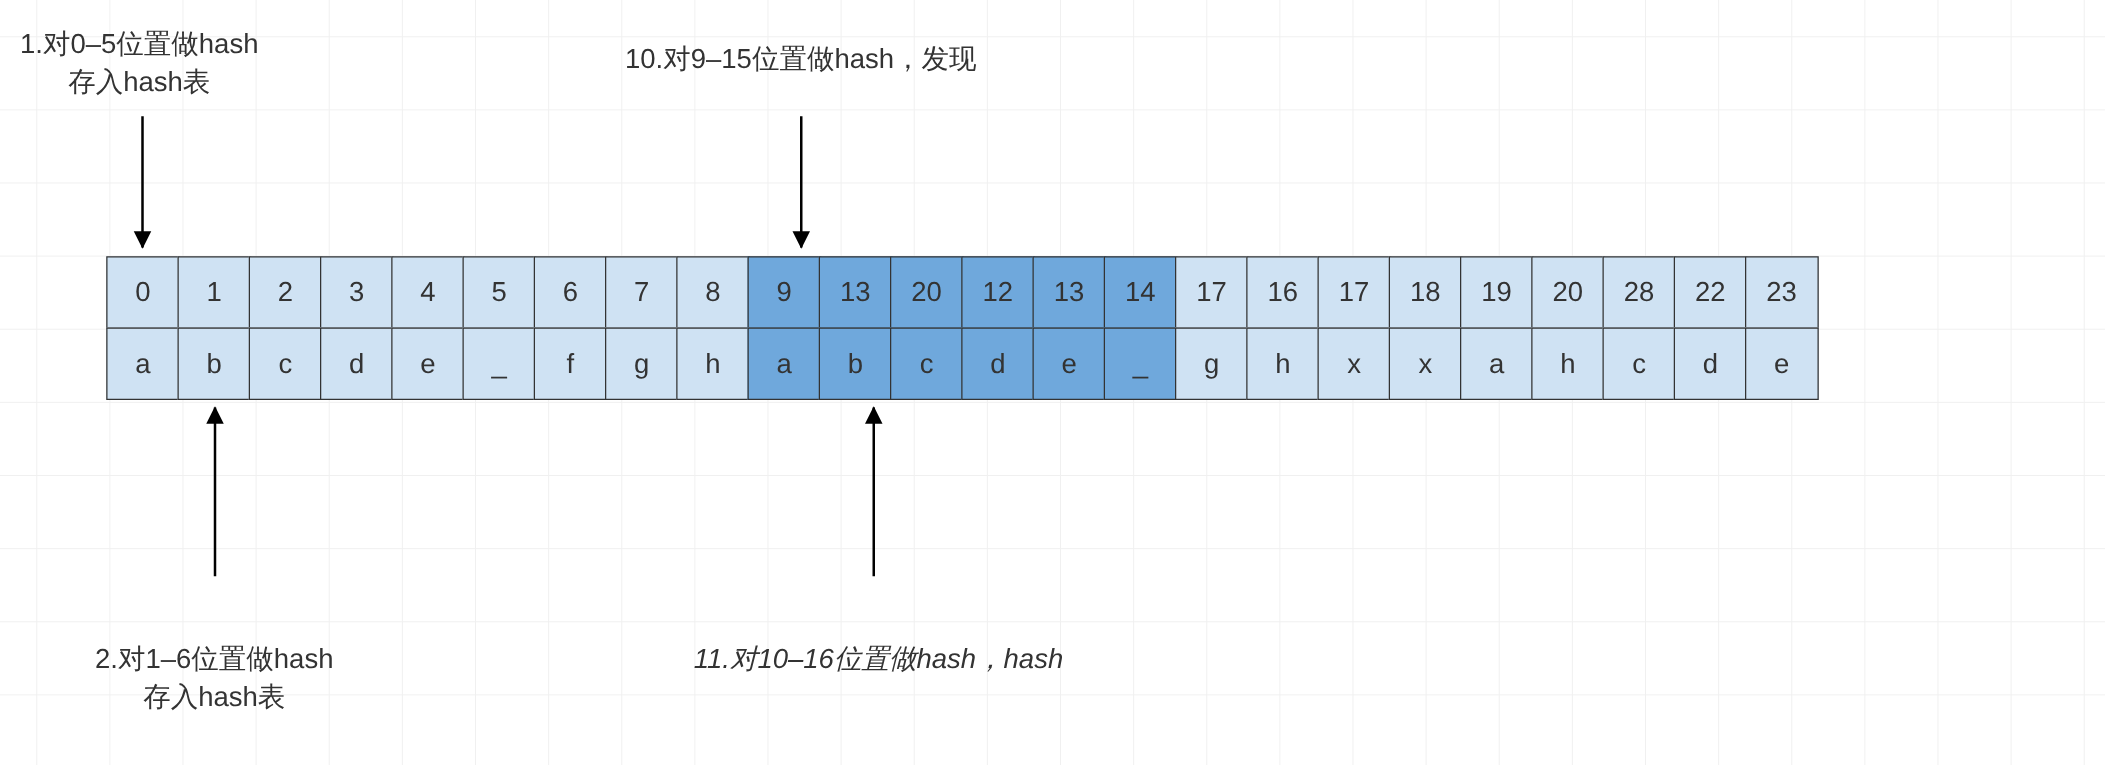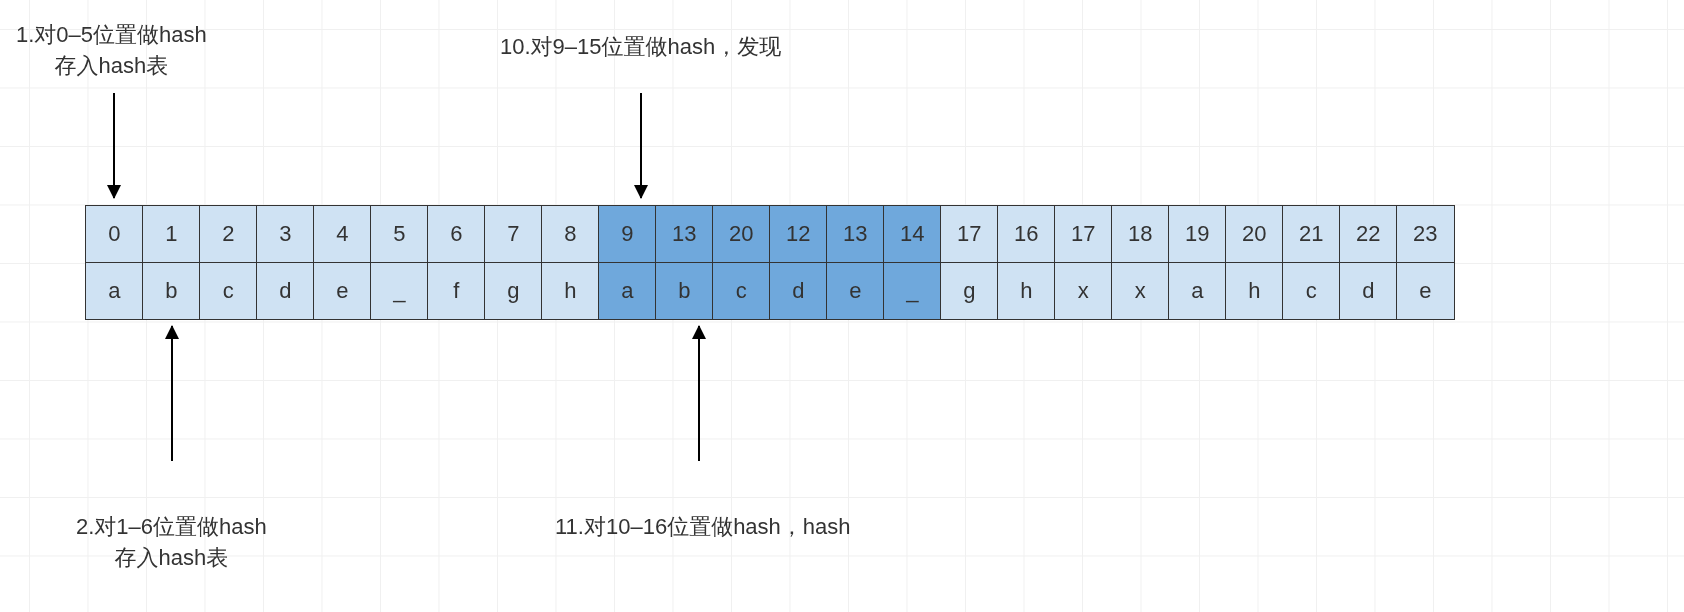--- a/index.html
+++ b/index.html
@@ -119,21 +119,21 @@
         <div class="cell dark">20</div>
         <div class="cell dark">12</div>
         <div class="cell dark">13</div>
         <div class="cell dark">14</div>
         <div class="cell light">17</div>
         <div class="cell light">16</div>
         <div class="cell light">17</div>
         <div class="cell light">18</div>
         <div class="cell light">19</div>
         <div class="cell light">20</div>
-        <div class="cell light">21</div>
+        <div class="cell light">28</div>
         <div class="cell light">22</div>
         <div class="cell light">23</div>
       </div>
     <div class="row" id="row-ch">
         <div class="cell light">a</div>
         <div class="cell light">b</div>
         <div class="cell light">c</div>
         <div class="cell light">d</div>
         <div class="cell light">e</div>
         <div class="cell light">_</div>
@@ -158,17 +158,17 @@
       </div>
   </div>
 
   <div class="arrow up" style="left: 171px; top: 326px; height: 135px;"></div>
   <div class="annotation" style="left: 76px; top: 512px;">
     <div>2.对1–6位置做hash</div>
     <div>存入hash表</div>
   </div>
 
   <div class="arrow up" style="left: 698px; top: 326px; height: 135px;"></div>
-  <div class="annotation" style="left: 555px; top: 512px;">
+  <div class="annotation" style="left: 555px; top: 512px; font-style: italic;">
     <div>11.对10–16位置做hash，hash</div>
   </div>
 
 </div>
 
 </body></html>

